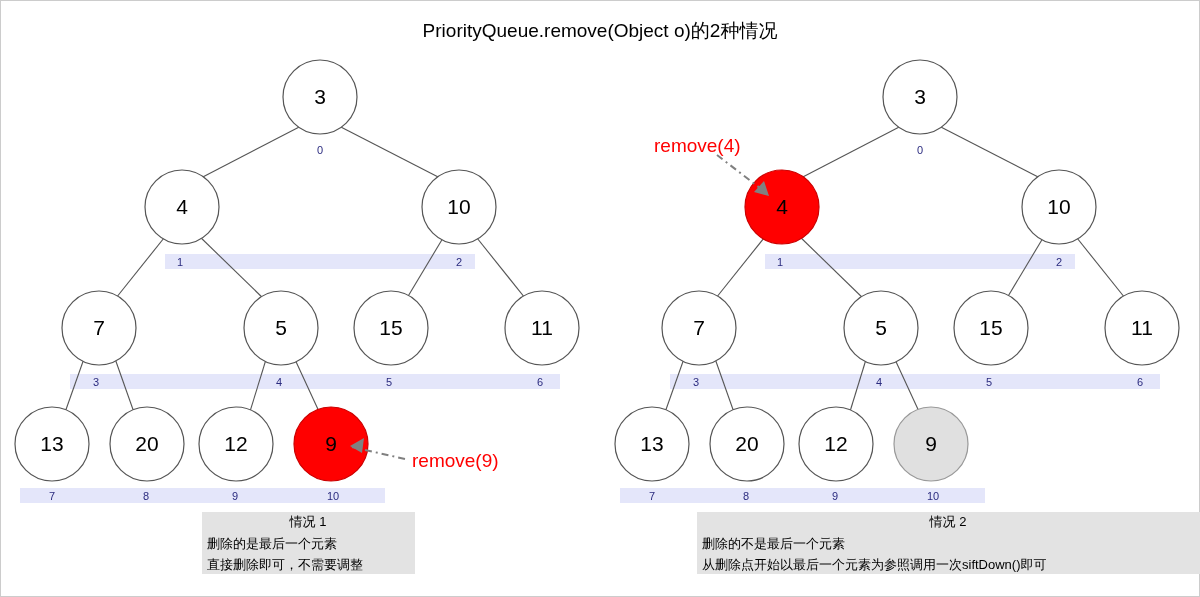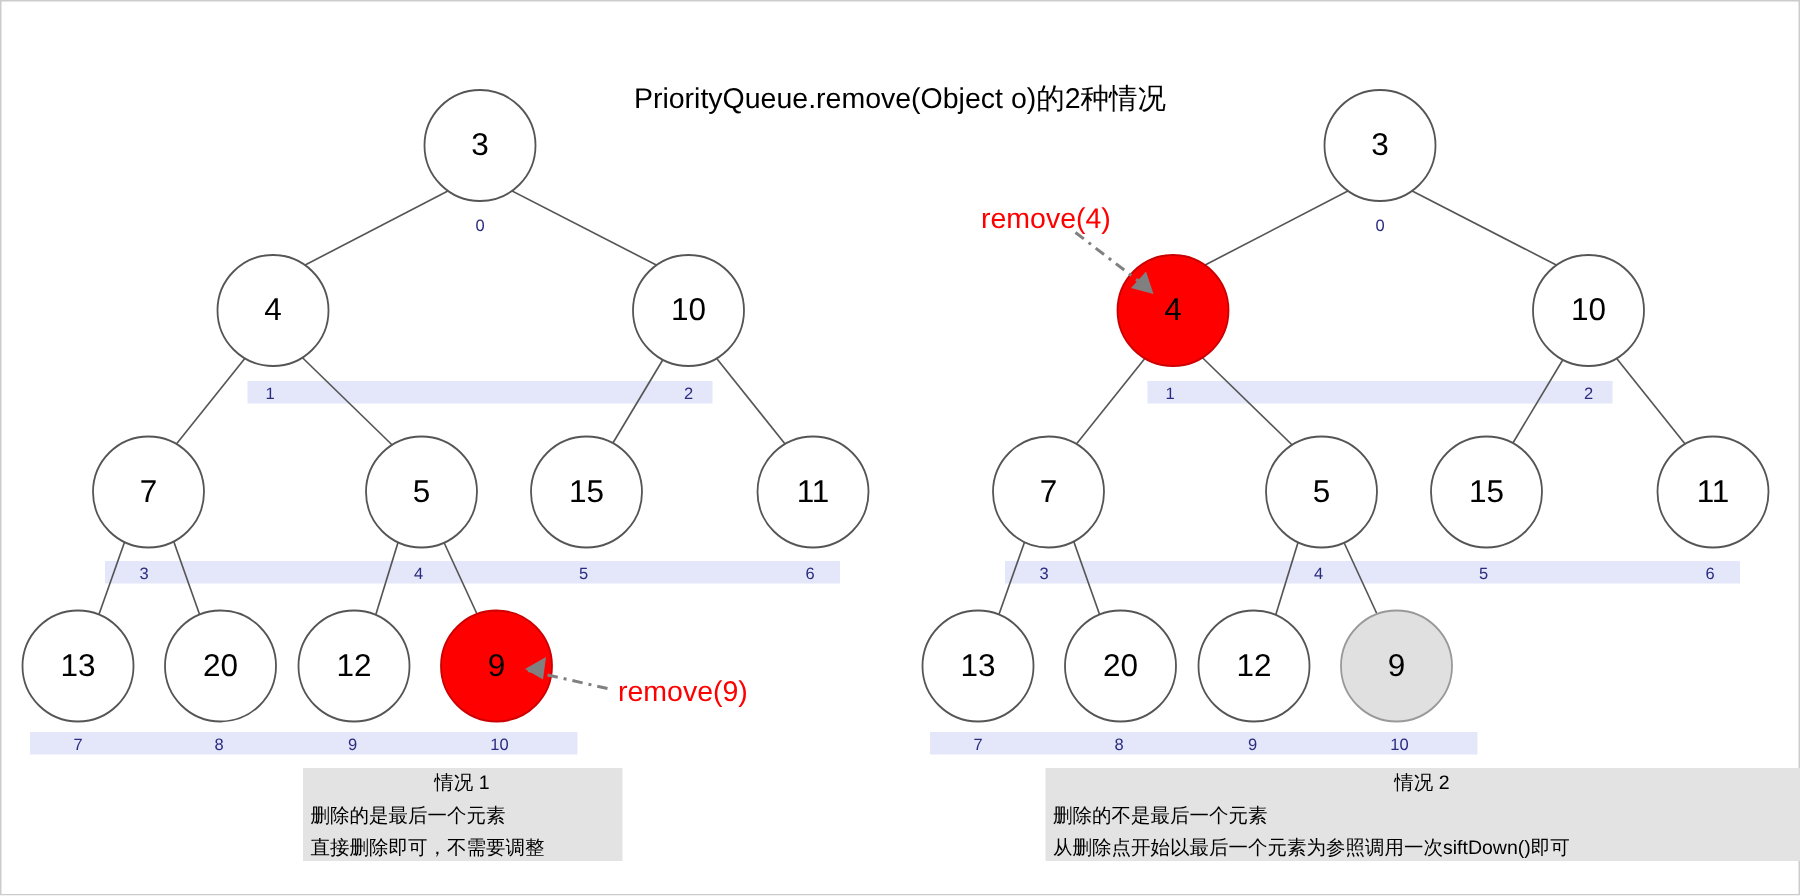--- a/index.html
+++ b/index.html
@@ -9,21 +9,21 @@
     font-family:"Liberation Sans", sans-serif;
     overflow:hidden;
     position:relative;
   }
   #frame{
     position:absolute;left:0;top:0;width:1200px;height:597px;
     border:1px solid #cccccc;box-sizing:border-box;background:#fff;
   }
   #title{
     position:absolute;left:0;top:18px;width:1200px;text-align:center;
-    font-size:19px;color:#000;margin-top:35px;
+    font-size:19px;color:#000;
   }
   svg.diagram{position:absolute;left:0;top:0;width:1200px;height:597px;}
   .node-circle{fill:#ffffff;stroke:#555555;stroke-width:1.2;}
   .node-circle.red{fill:#ff0000;stroke:#cc0000;}
   .node-circle.grey{fill:#e0e0e0;stroke:#999999;}
   .node-label{font-size:21px;fill:#000;text-anchor:middle;dominant-baseline:middle;font-family:"Liberation Sans",sans-serif;}
   .edge{stroke:#555555;stroke-width:1.1;fill:none;}
   .idx{font-size:11px;fill:#2b2b7f;text-anchor:middle;font-family:"Liberation Sans",sans-serif;}
   .bandrect{fill:#e4e6fa;}
   .callout{font-size:19px;fill:#ff0000;font-family:"Liberation Sans",sans-serif;}

